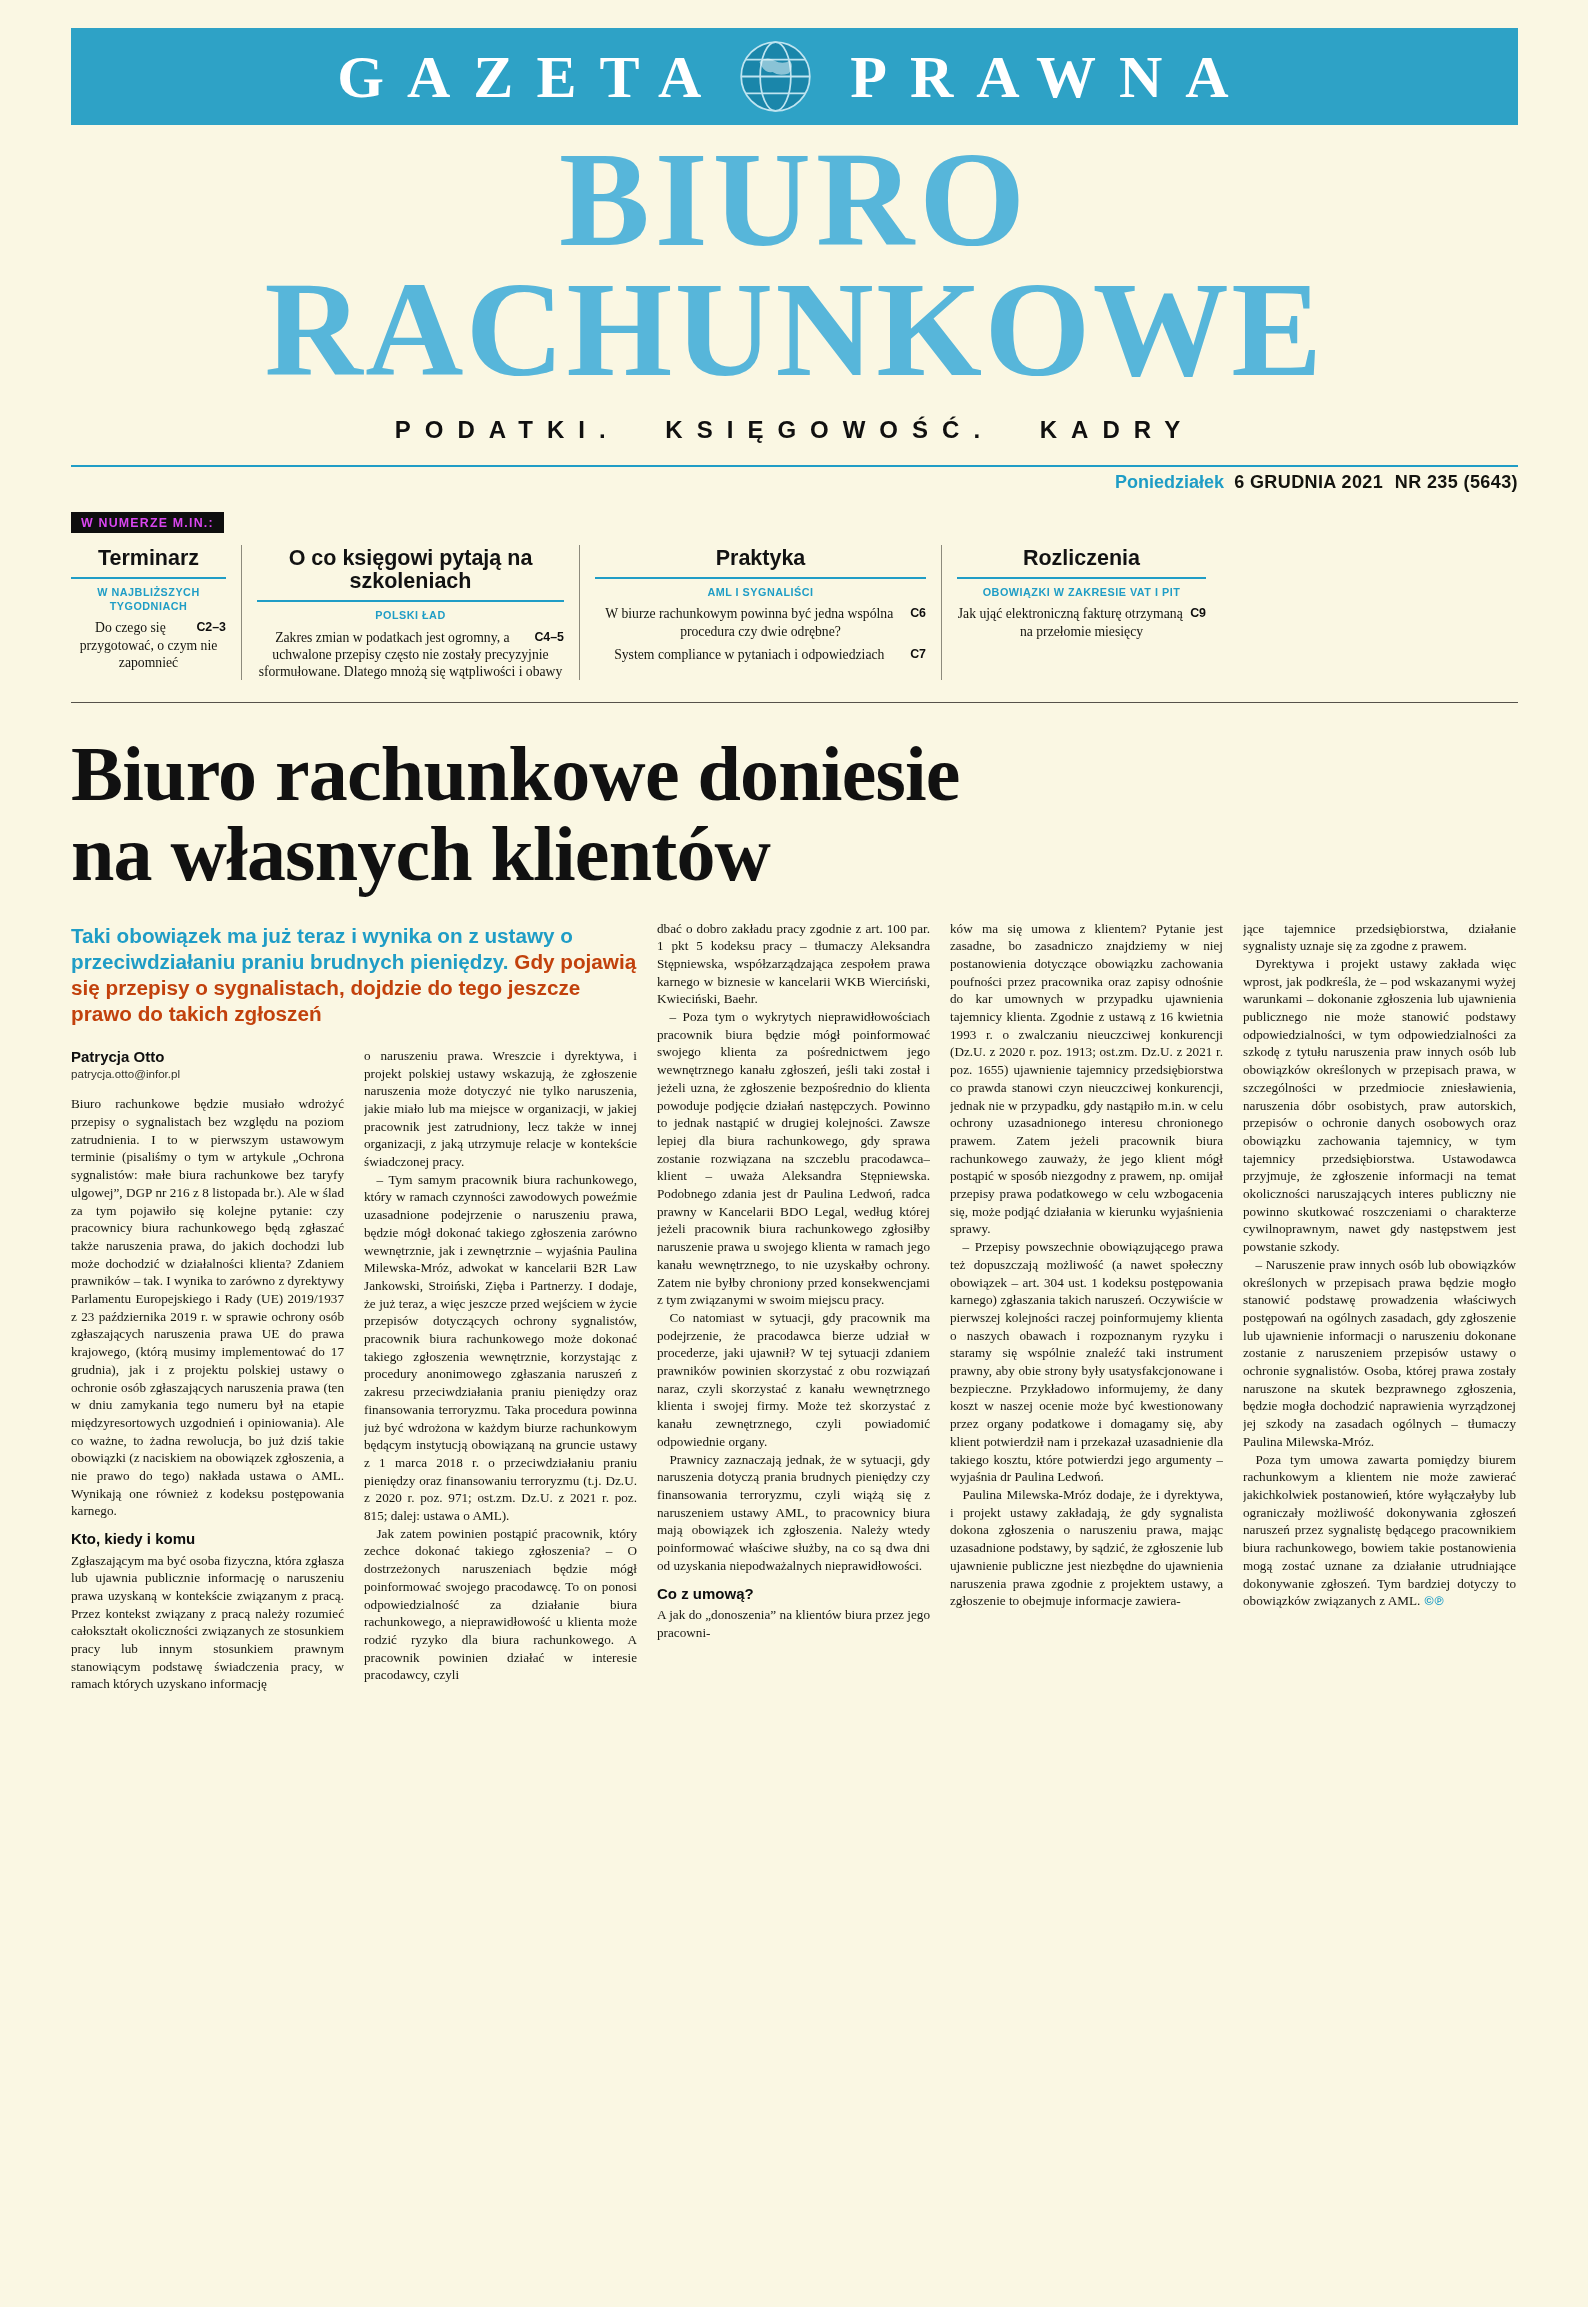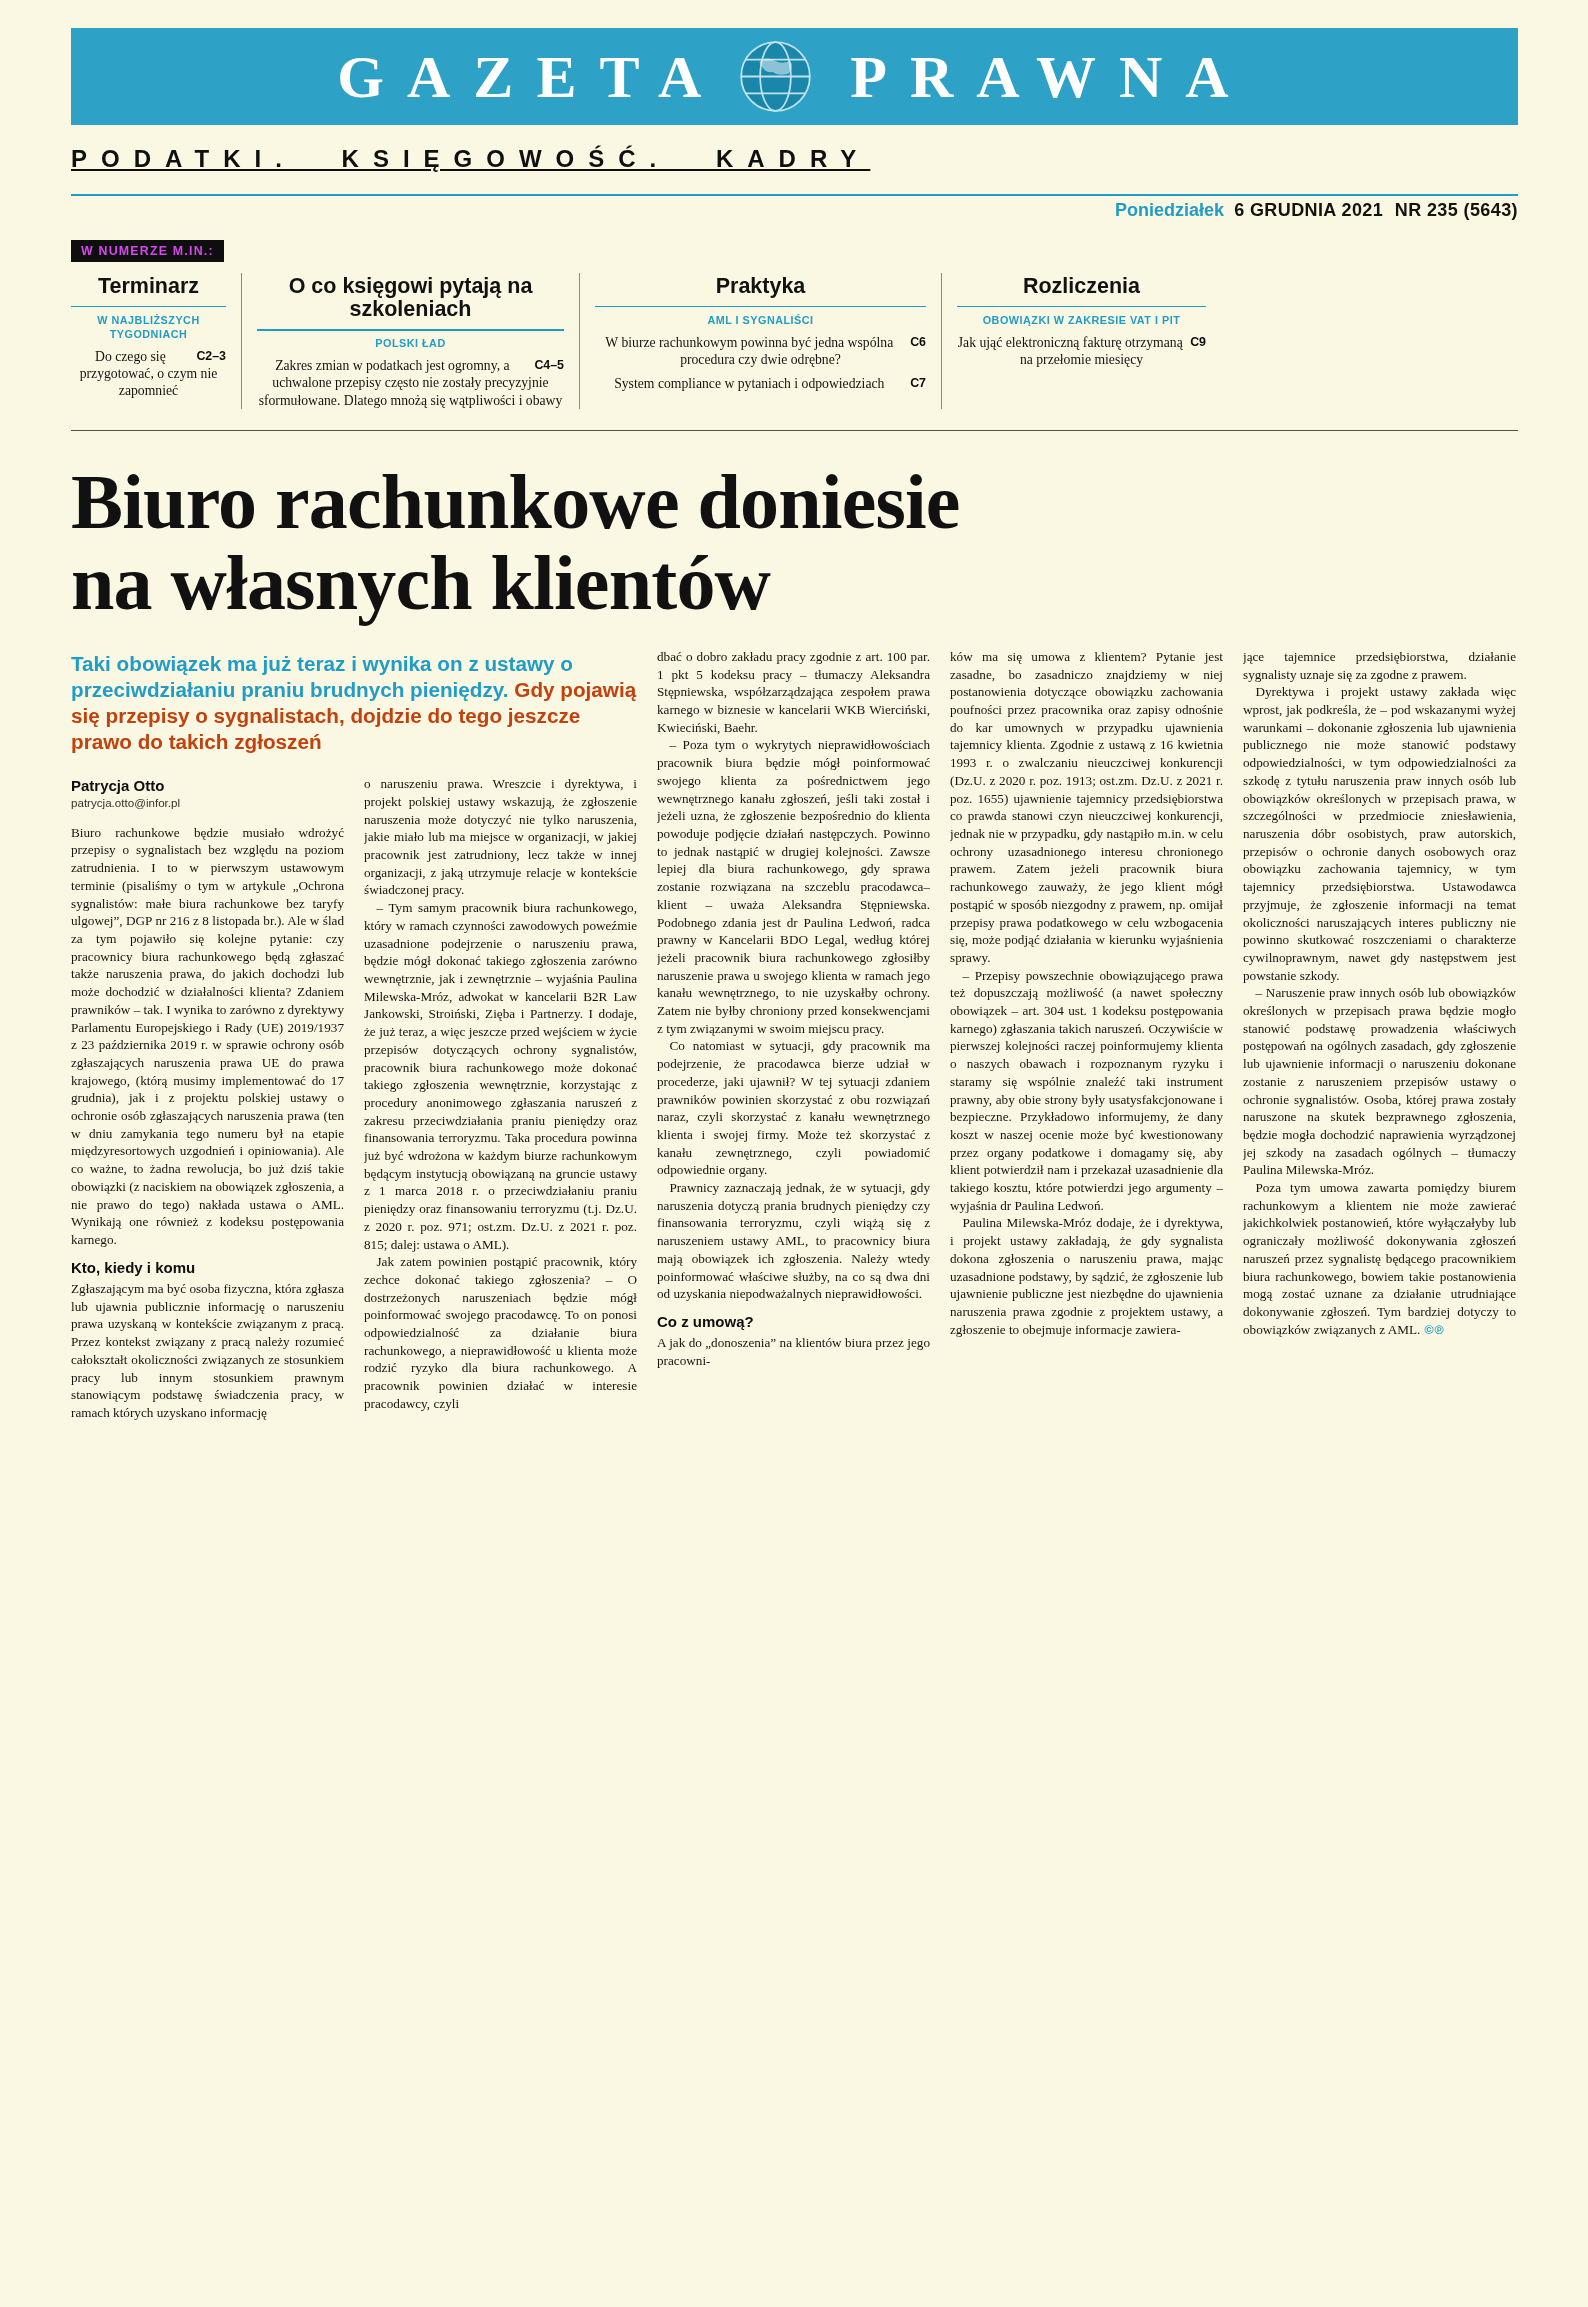--- a/index.html
+++ b/index.html
@@ -42,22 +42,22 @@
     color:#fff;font:700 60px/1 "Liberation Serif",serif;letter-spacing:23px;
     text-indent:23px; 
     white-space:nowrap;
   }
   .paper-banner .mast-word.w1{text-indent:0;letter-spacing:23px;}
   .globe{width:73px;height:73px;flex:none;}
   .big-title{margin:8.3px 0 0;text-align:center;color:var(--title-blue);font-family:"Liberation Serif",serif;font-weight:700;}
   .big-title .t-line1{display:block;font-size:136px;line-height:0.98;letter-spacing:5px;}
   .big-title .t-line2{display:block;font-size:136px;line-height:0.98;letter-spacing:2.5px;margin-top:-3.3px;}
   .subtitle{
-    margin-top:21.5px;color:#101010;
-    font:700 24px/1 "Liberation Sans",sans-serif;letter-spacing:14px;word-spacing:25px;white-space:nowrap;text-decoration:underline;
+    margin-top:21.5px;text-align:center;color:#101010;
+    font:700 24px/1 "Liberation Sans",sans-serif;letter-spacing:14px;word-spacing:25px;white-space:nowrap;
   }
 
   
   .rule-row{margin-top:23px;border-top:2.5px solid var(--teal);padding-top:5.8px;text-align:right;}
   .date-day{color:var(--teal);font:700 18px/1 "Liberation Sans",sans-serif;margin-right:10px;}
   .date-rest{color:#14140f;font:600 18px/1 "Liberation Sans",sans-serif;letter-spacing:0.4px;}
   .date-num{margin-left:11.6px;}
 
   
   .toc-label{
@@ -117,20 +117,24 @@
             <ellipse cx="50" cy="50" rx="21" ry="47"></ellipse>
             <line x1="3" y1="50" x2="97" y2="50"></line>
             <path d="M9 27 H91"></path>
             <path d="M9 73 H91"></path>
           </g>
           <path d="M28 30 q10 -8 20 -2 q12 6 22 0 q6 10 -2 18 q-14 4 -22 -2 q-12 2 -18 -14 Z" fill="#e7f5fa" opacity="0.55"></path>
         </svg>
         <span class="mast-word">PRAWNA</span>
       </div>
 
+      <h1 class="big-title">
+        <span class="t-line1">BIURO</span>
+        <span class="t-line2">RACHUNKOWE</span>
+      </h1>
 
       <div class="subtitle">PODATKI. KSIĘGOWOŚĆ. KADRY</div>
     </div>
   </header>
 
   
   <div class="rule-row">
     <span class="date-day">Poniedziałek</span><span class="date-rest">6 GRUDNIA 2021</span><span class="date-rest date-num">NR 235 (5643)</span>
   </div>
 

